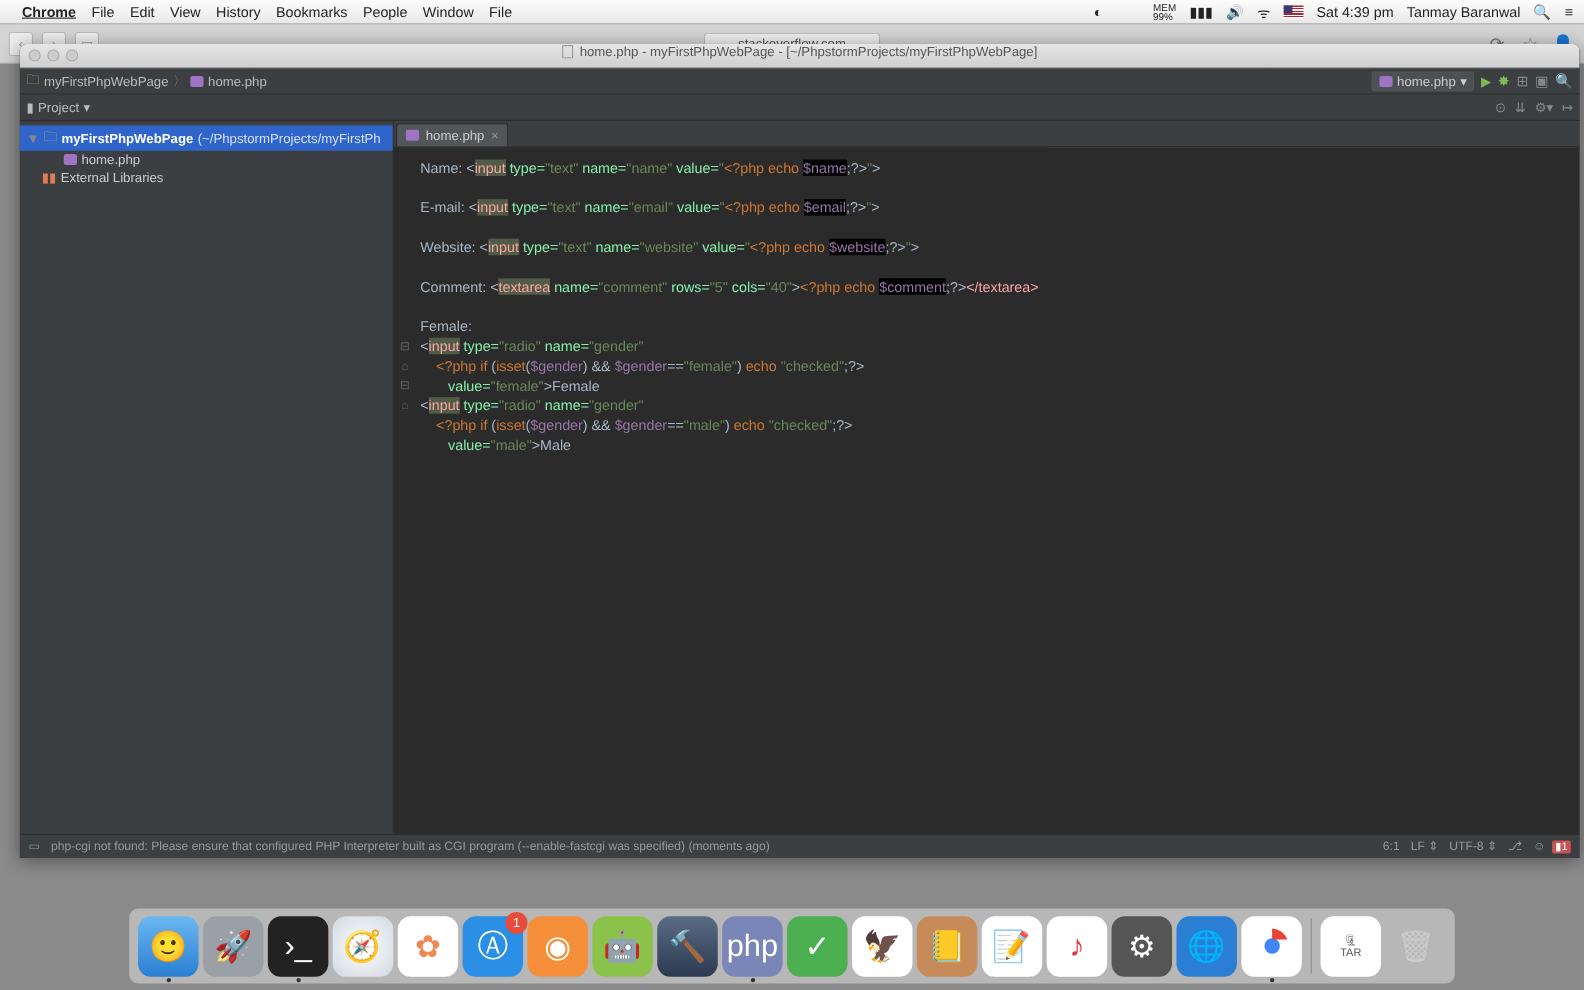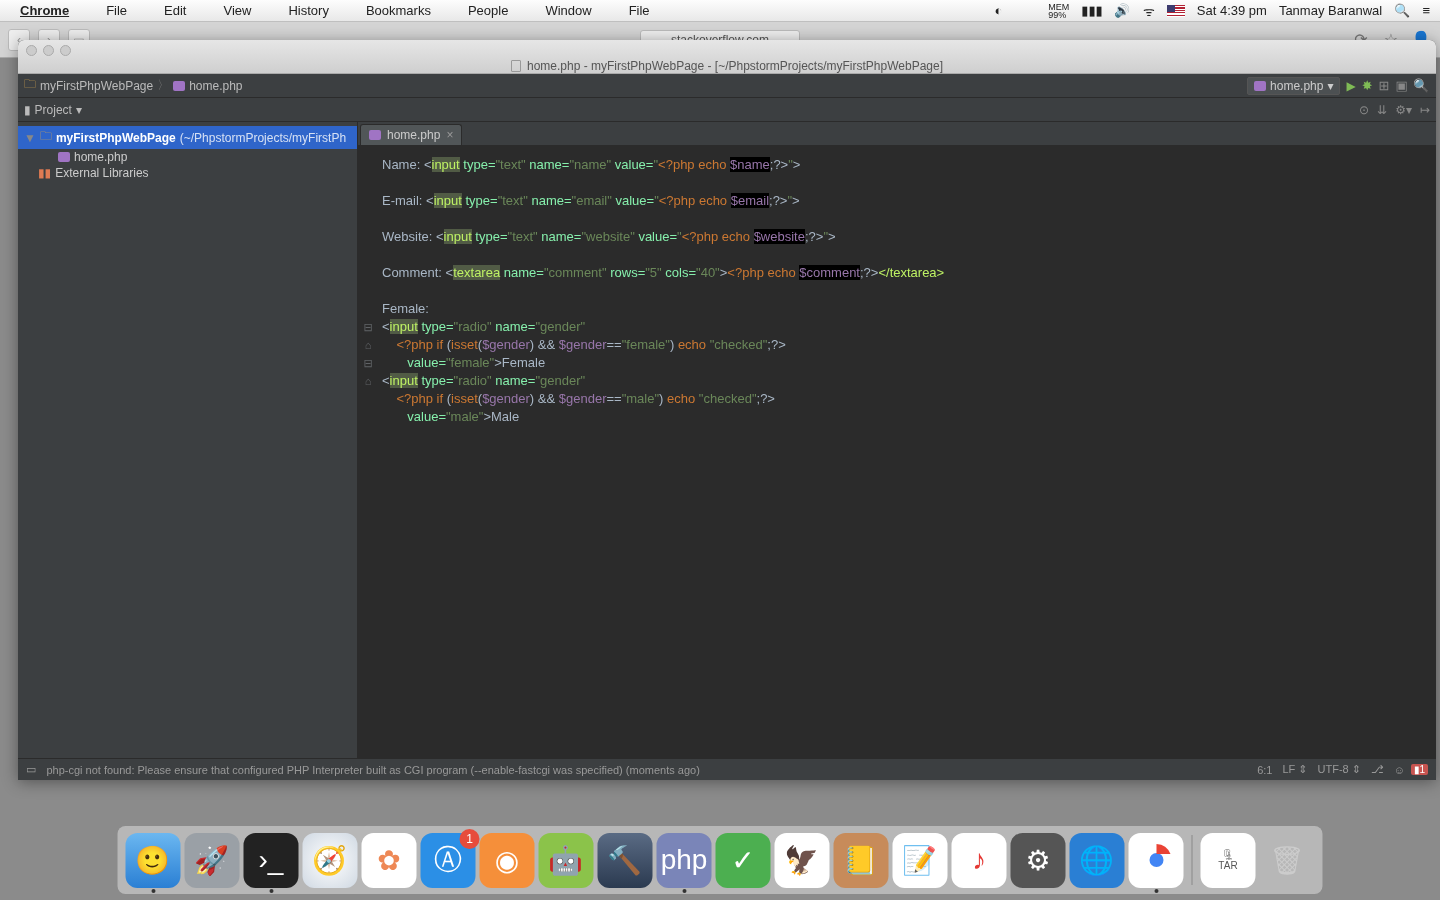--- a/index.html
+++ b/index.html
@@ -2,37 +2,37 @@
 <html><head>
 <meta charset="utf-8">
 <style>
 *{box-sizing:border-box;margin:0;padding:0;font-family:"Helvetica Neue",Arial,sans-serif;}
 body{width:1440px;height:900px;background:#8b8b8b;overflow:hidden;position:relative;}
 
 
 .menubar{height:22px;background:linear-gradient(#fdfdfd,#e8e8e8);display:flex;align-items:center;padding:0 10px;font-size:13px;color:#222;border-bottom:1px solid #bfbfbf;}
 .menubar .apple{font-size:15px;margin-right:10px;}
 .menubar .app{font-weight:bold;margin-right:14px;text-decoration:underline;}
-.menubar .menu-item{margin-right:14px;margin-left:23px;}
+.menubar .menu-item{margin-right:14px;}
 .menubar .spacer{flex:1;}
 .menubar .right-item{margin-left:12px;display:flex;align-items:center;}
 .mem{font-size:9px;line-height:8px;margin-left:44px;}
 .flag{width:18px;height:12px;background:linear-gradient(#b22234 10%,#fff 10% 20%,#b22234 20% 30%,#fff 30% 40%,#b22234 40% 50%,#fff 50% 60%,#b22234 60% 70%,#fff 70% 80%,#b22234 80% 90%,#fff 90%);position:relative;}
 .flag::before{content:"";position:absolute;top:0;left:0;width:8px;height:7px;background:#3c3b6e;}
 
 
 .chrome{height:36px;background:#d4d4d4;display:flex;align-items:center;padding:0 8px;gap:8px;border-bottom:1px solid #aaa;}
 .chrome .nav-ctrl{width:22px;height:22px;border:1px solid #bbb;border-radius:3px;background:#eee;display:flex;align-items:center;justify-content:center;color:#999;font-size:12px;}
 .chrome .tab-strip{flex:1;display:flex;justify-content:center;}
 .chrome .tab{background:#eee;border:1px solid #bbb;border-radius:3px 3px 0 0;padding:2px 30px;font-size:12px;color:#555;}
 .chrome .r-ctrl{width:22px;height:22px;display:flex;align-items:center;justify-content:center;color:#777;}
 
 
 .ide{position:absolute;top:40px;left:18px;right:4px;bottom:120px;background:#3c3f41;border-radius:6px 6px 0 0;box-shadow:0 2px 16px rgba(0,0,0,.4);display:flex;flex-direction:column;overflow:hidden;}
-.ide-titlebar{height:34px;background:linear-gradient(#e6e6e6,#cfcfcf);display:flex;align-items:flex-end;justify-content:center;font-size:12px;color:#555;border-bottom:1px solid #aaa;position:relative;}
+.ide-titlebar{height:22px;background:linear-gradient(#e6e6e6,#cfcfcf);display:flex;align-items:flex-start;justify-content:center;font-size:12px;color:#555;border-bottom:1px solid #aaa;position:relative;}
 .traffic{position:absolute;left:8px;top:5px;display:flex;gap:6px;}
 .traffic div{width:11px;height:11px;border-radius:50%;background:#ccc;border:1px solid #aaa;}
 .ide-title{display:flex;align-items:center;gap:6px;}
 .page-icon{width:10px;height:12px;border:1px solid #999;border-radius:1px;}
 
 .navbar{height:24px;background:#3c3f41;border-bottom:1px solid #2b2b2b;display:flex;align-items:center;padding:0 6px;font-size:12px;color:#bbb;}
 .navbar .crumb{display:flex;align-items:center;gap:4px;}
 .navbar .chev{color:#777;margin:0 4px;}
 .navbar .spacer{flex:1;}
 .navbar .dropdown{background:#4c5052;border:1px solid #555;padding:1px 6px;border-radius:2px;display:flex;align-items:center;gap:4px;color:#ccc;}
@@ -56,21 +56,21 @@
 .editor-wrap{flex:1;display:flex;flex-direction:column;position:relative;min-width:0;}
 .tabs{height:24px;background:#3c3f41;border-bottom:1px solid #2b2b2b;display:flex;align-items:flex-end;font-size:12px;}
 .tabs .tab-i{background:#515658;border:1px solid #2b2b2b;border-bottom:none;padding:3px 8px;color:#ccc;display:flex;align-items:center;gap:6px;border-radius:3px 3px 0 0;margin-left:2px;}
 .tabs .close{color:#999;cursor:pointer;}
 
 .editor{flex:1;background:#2b2b2b;font-family:Menlo,Consolas,monospace;font-size:13px;line-height:18px;color:#a9b7c6;padding:10px 0 10px 24px;position:relative;overflow:hidden;}
 .editor .gutter{position:absolute;left:0;top:10px;width:20px;color:#606366;font-size:11px;}
 .editor .gutter div{height:18px;text-align:center;}
 .editor pre{white-space:pre;}
 .kw{color:#cc7832;}
-.tag{color:#bef264;}
+.tag{color:#fca5a5;}
 .attr{color:#86efac;}
 .str{color:#6a8759;}
 .php{color:#cc7832;}
 .var{color:#9876aa;}
 .hl{background:#515b45;}
 .varhl{background:#000000;color:#9876aa;}
 
 .notify{position:absolute;top:24px;right:0;width:485px;background:#4c4638;border:1px solid #6e5a2f;padding:8px 28px 8px 42px;font-size:12px;color:#bbb;border-radius:3px;}
 .notify .err-ico{position:absolute;left:10px;top:8px;width:18px;height:18px;border-radius:50%;background:#d14836;color:#fff;display:flex;align-items:center;justify-content:center;font-size:12px;font-weight:bold;}
 .notify .close-x{position:absolute;right:6px;top:6px;width:16px;height:16px;border:1px solid #888;border-radius:50%;color:#888;display:flex;align-items:center;justify-content:center;font-size:10px;cursor:pointer;}

